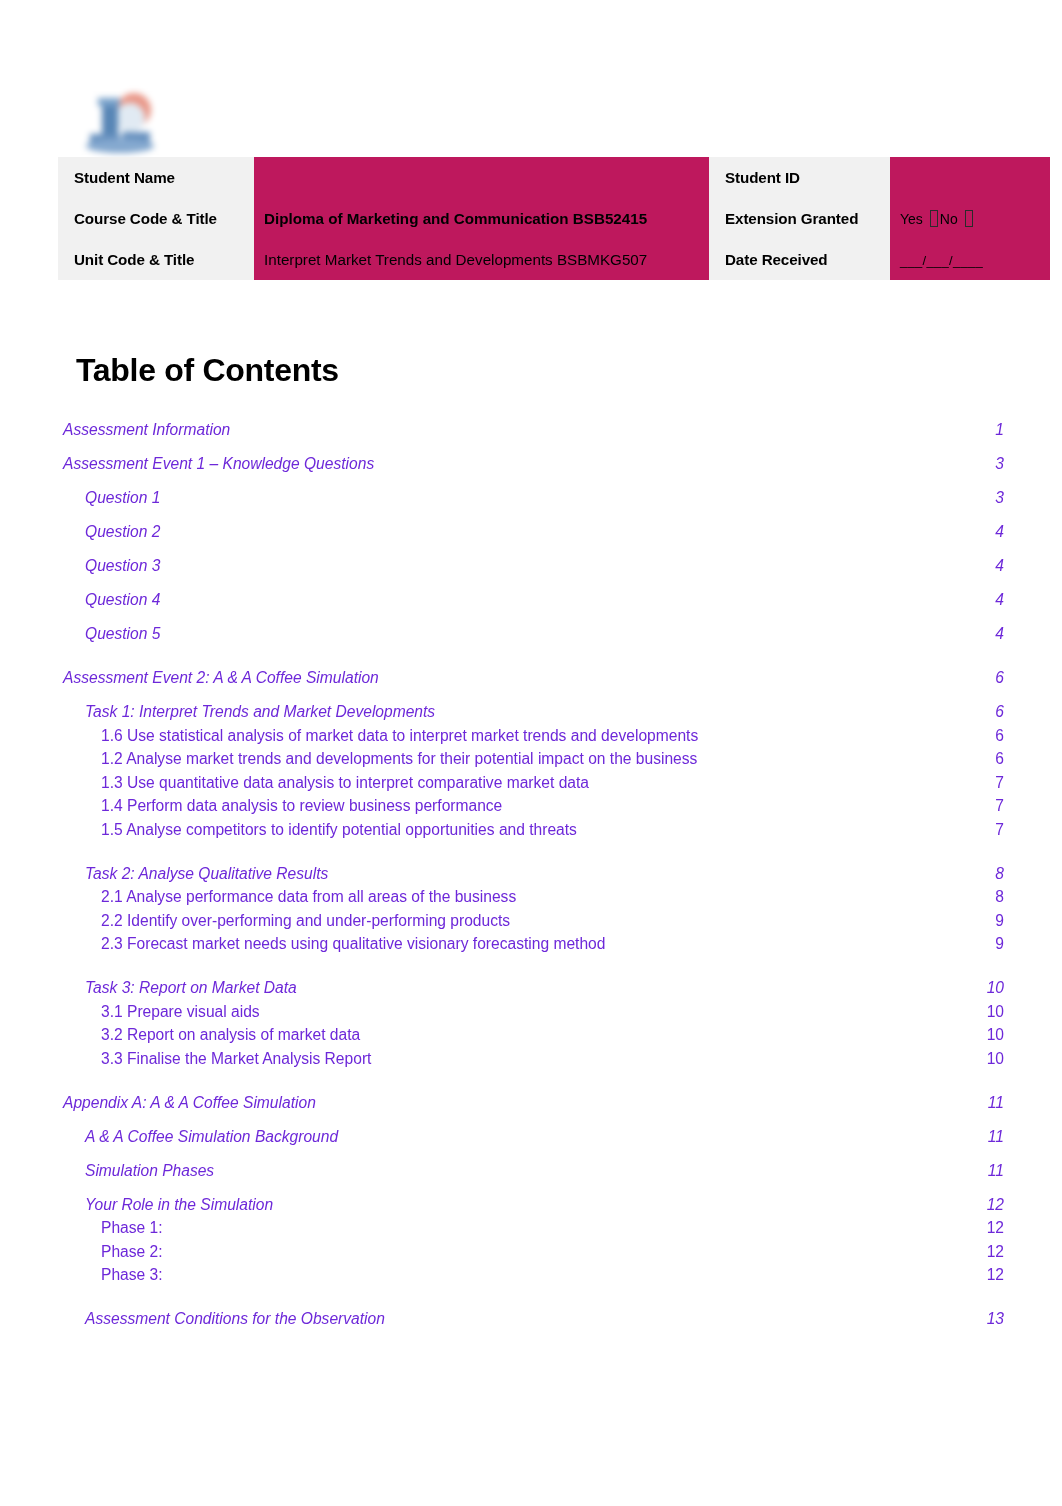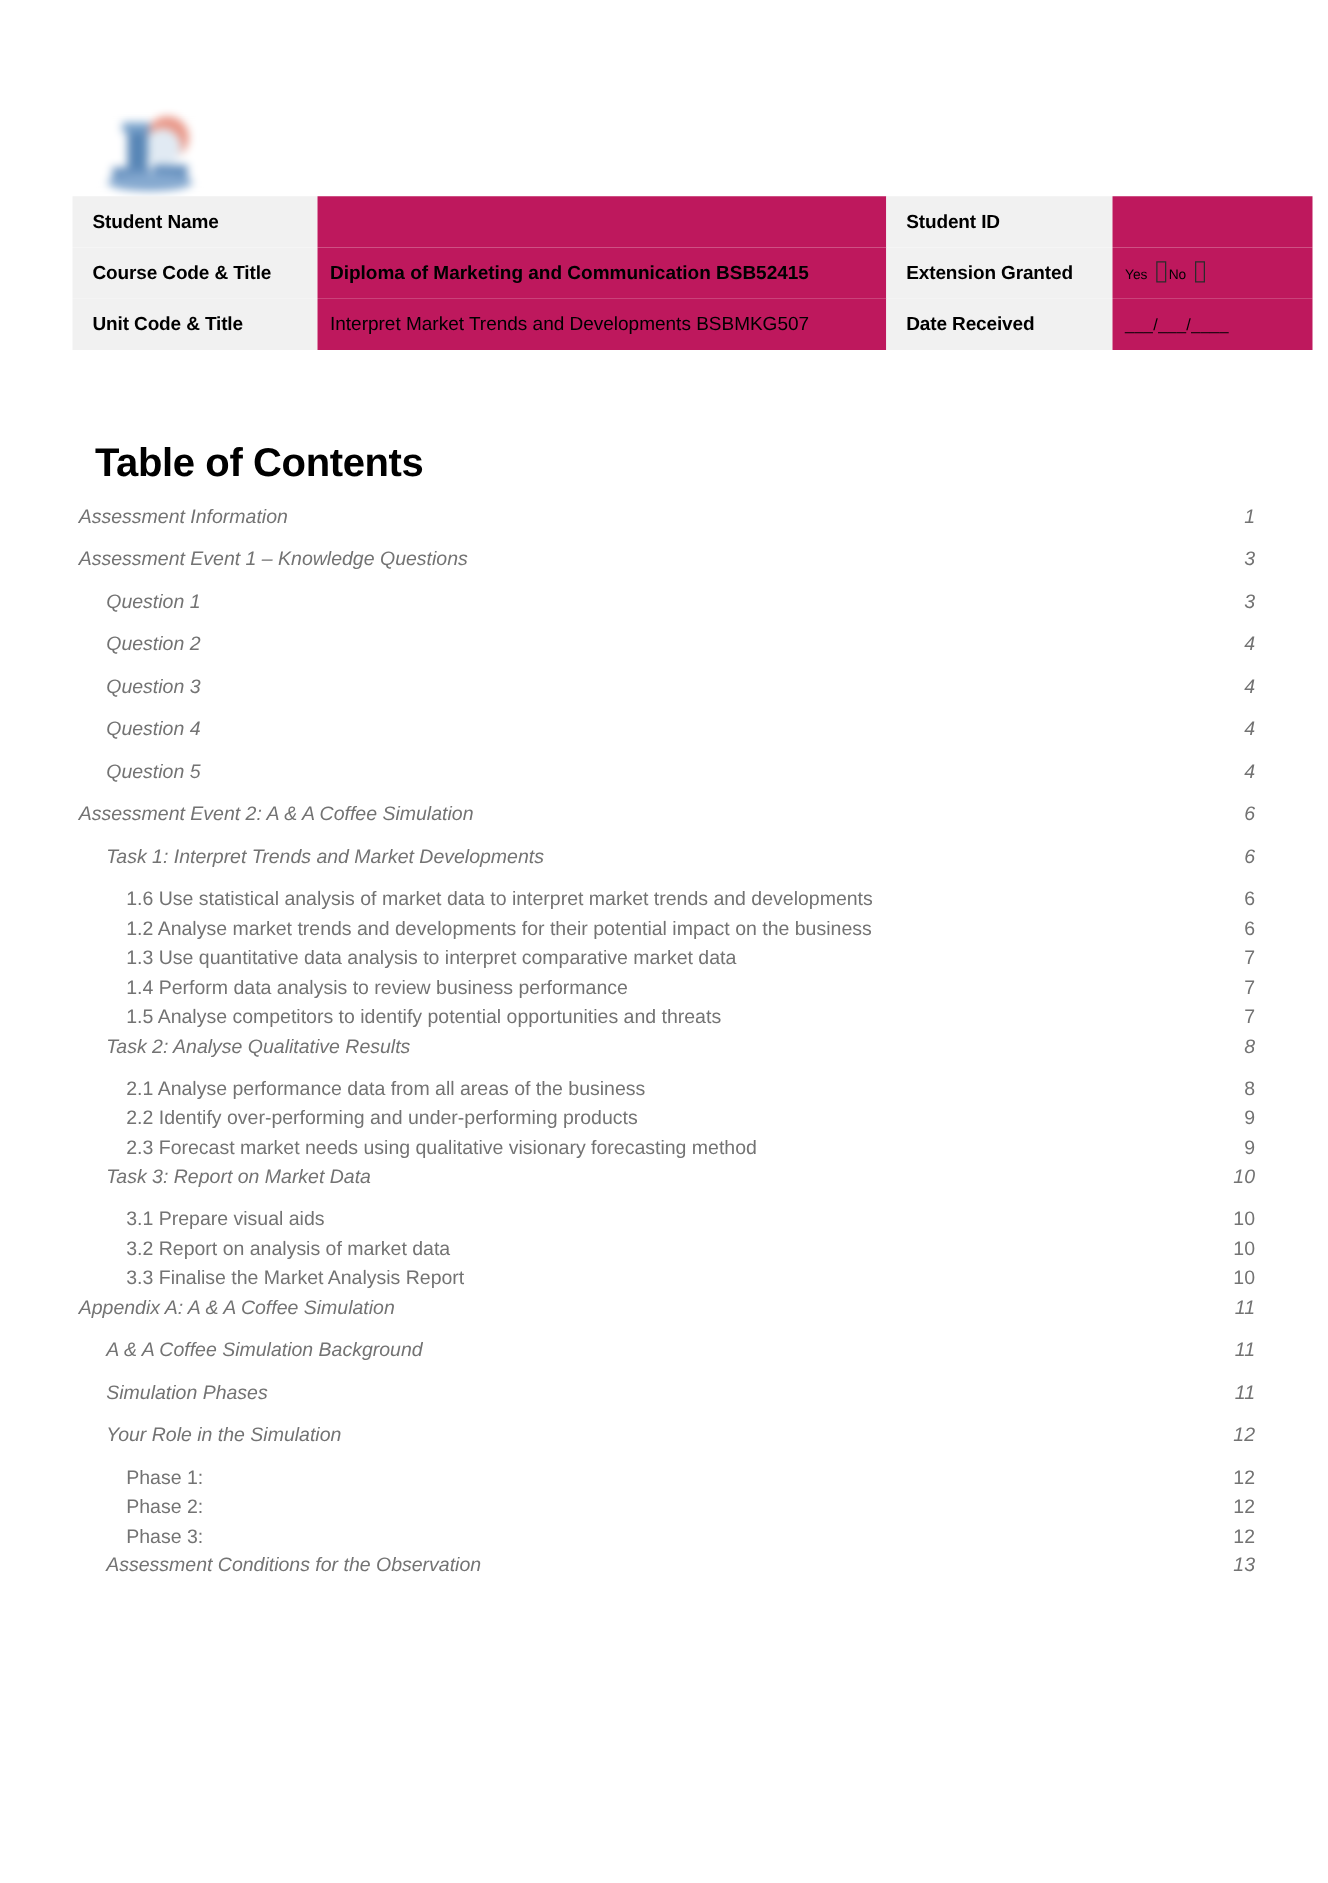--- a/index.html
+++ b/index.html
@@ -75,21 +75,21 @@
     display: inline-block;
     width: 8px;
     height: 17px;
     border: 1.2px solid #2b2b2b;
     vertical-align: -3px;
     margin-left: 7px;
     margin-right: 2px;
     box-sizing: border-box;
   }
 
-  .yesno { font-size: 11px; white-space: nowrap; }
+  .yesno { font-size: 14px; white-space: nowrap; }
   .dateline { font-size: 13px; letter-spacing: 0.3px; white-space: nowrap; text-align: right; }
 
   .sub-inline {
     display: inline-block;
     font-weight: bold;
     font-size: 15.2px;
   }
 
   
   .toc-title {
@@ -105,23 +105,23 @@
   .toc {
     position: absolute;
     left: 60px;
     top: 405px;
     width: 944px;
   }
 
   .toc-row {
     position: relative;
     display: flex;
-    align-items: flex-start;
+    align-items: flex-end;
     font-size: 15.6px;
-    color: #737373;
+    color: #6d28d9;
     white-space: nowrap;
   }
   .toc-label {
     flex: 0 0 auto;
   }
   .toc-page {
     position: absolute;
     right: 0;
     text-align: right;
     font-size: 15.6px;
@@ -130,21 +130,21 @@
   
   .lvl1 { font-style: italic; padding-left: 3px; height: 34px; }
   .lvl1 .toc-page { font-style: italic; }
 
   .lvl2 { font-style: italic; padding-left: 25px; height: 34px; }
   .lvl2 .toc-page { font-style: italic; }
 
   .lvl3 { font-style: normal; padding-left: 41px; height: 23.5px; }
   .lvl3 .toc-page { font-style: normal; }
 
-  .gap-top { }
+  .gap-top { margin-top: 10px; }
 </style>
 </head>
 <body>
 
 <div class="page">
 
   <svg class="logo" viewBox="0 0 96 70" xmlns="http://www.w3.org/2000/svg">
     <rect x="0" y="0" width="96" height="70" fill="#ffffff"></rect>
     <circle cx="62" cy="22" r="17" fill="#e89080"></circle>
     <circle cx="58" cy="30" r="15" fill="#dfe9f2"></circle>

